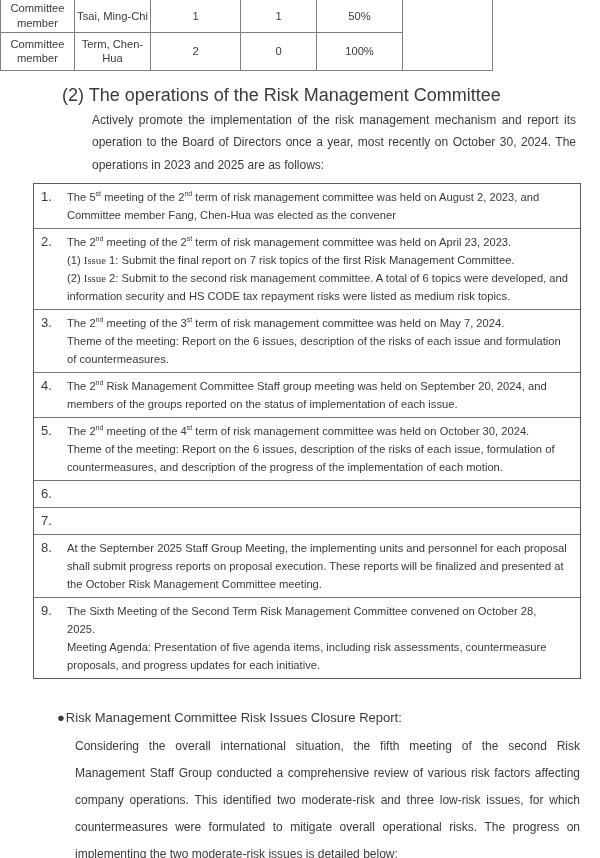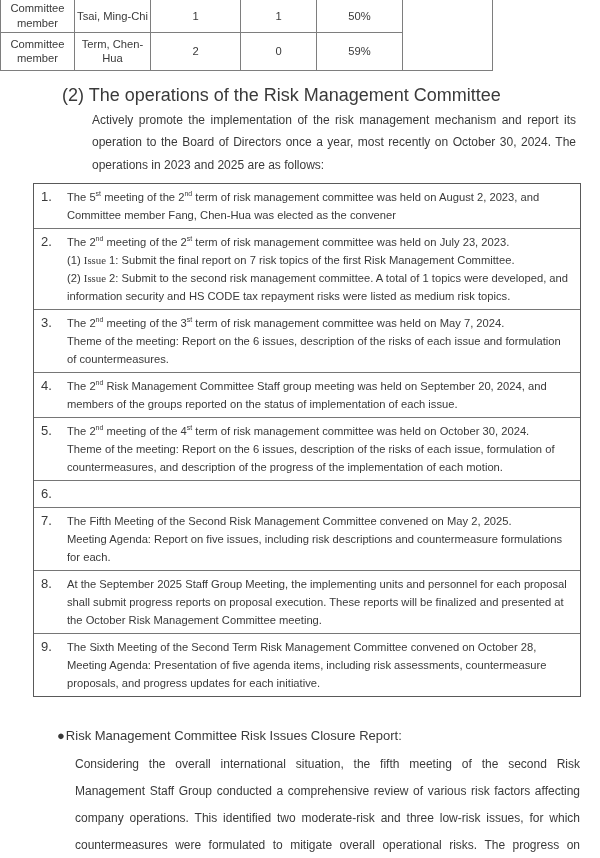--- a/index.html
+++ b/index.html
@@ -98,42 +98,42 @@
         <td>1</td>
         <td>1</td>
         <td>50%</td>
         <td rowspan="2"></td>
       </tr>
       <tr class="r2">
         <td>Committee member</td>
         <td>Term, Chen-Hua</td>
         <td>2</td>
         <td>0</td>
-        <td>59%</td>
+        <td>100%</td>
       </tr>
     </tbody>
   </table>
 
   <div class="heading">(2) The operations of the Risk Management Committee</div>
 
   <p class="intro">Actively promote the implementation of the risk management mechanism and report its operation to the Board of Directors once a year, most recently on October 30, 2024. The operations in 2023 and 2025 are as follows:</p>
 
   <div class="mlist">
       <div class="mitem">
         <div class="mnum">1.</div>
         <div class="mtxt">
           <p><span>The 5</span><sup>st</sup><span> meeting of the 2</span><sup>nd</sup><span> term of risk management committee was held on August 2, 2023, and Committee member Fang, Chen-Hua was elected as the convener</span></p>
         </div>
       </div>
       <div class="mitem">
         <div class="mnum">2.</div>
         <div class="mtxt">
-          <p><span>The 2</span><sup>nd</sup><span> meeting of the 2</span><sup>st</sup><span> term of risk management committee was held on July 23, 2023.</span></p>
+          <p><span>The 2</span><sup>nd</sup><span> meeting of the 2</span><sup>st</sup><span> term of risk management committee was held on April 23, 2023.</span></p>
           <p><span>(1) </span><span class="serif">Issue</span><span> 1: Submit the final report on 7 risk topics of the first Risk Management Committee.</span></p>
-          <p><span>(2) </span><span class="serif">Issue</span><span> 2: Submit to the second risk management committee. A total of 1 topics were developed, and information security and HS CODE tax repayment risks were listed as medium risk topics.</span></p>
+          <p><span>(2) </span><span class="serif">Issue</span><span> 2: Submit to the second risk management committee. A total of 6 topics were developed, and information security and HS CODE tax repayment risks were listed as medium risk topics.</span></p>
         </div>
       </div>
       <div class="mitem">
         <div class="mnum">3.</div>
         <div class="mtxt">
           <p><span>The 2</span><sup>nd</sup><span> meeting of the 3</span><sup>st</sup><span> term of risk management committee was held on May 7, 2024.</span></p>
           <p><span>Theme of the meeting: Report on the 6 issues, description of the risks of each issue and formulation of countermeasures.</span></p>
         </div>
       </div>
       <div class="mitem">
@@ -147,35 +147,32 @@
         <div class="mtxt">
           <p><span>The 2</span><sup>nd</sup><span> meeting of the 4</span><sup>st</sup><span> term of risk management committee was held on October 30, 2024.</span></p>
           <p><span>Theme of the meeting: Report on the 6 issues, description of the risks of each issue, formulation of countermeasures, and description of the progress of the implementation of each motion.</span></p>
         </div>
       </div>
       <div class="mitem">
         <div class="mnum">6.</div>
       </div>
       <div class="mitem">
         <div class="mnum">7.</div>
-        <div class="mtxt">
-          <p><span>The Fifth Meeting of the Second Risk Management Committee convened on May 2, 2025.</span></p>
-          <p><span>Meeting Agenda: Report on five issues, including risk descriptions and countermeasure formulations for each.</span></p>
-        </div>
       </div>
       <div class="mitem">
         <div class="mnum">8.</div>
         <div class="mtxt">
           <p><span>At the September 2025 Staff Group Meeting, the implementing units and personnel for each proposal shall submit progress reports on proposal execution. These reports will be finalized and presented at the October Risk Management Committee meeting.</span></p>
         </div>
       </div>
       <div class="mitem">
         <div class="mnum">9.</div>
         <div class="mtxt">
           <p><span>The Sixth Meeting of the Second Term Risk Management Committee convened on October 28,</span></p>
+          <p><span>2025.</span></p>
           <p><span>Meeting Agenda: Presentation of five agenda items, including risk assessments, countermeasure proposals, and progress updates for each initiative.</span></p>
         </div>
       </div>
     </div>
 
   <div class="closure">
     <div class="ctitle">
       <span class="bullet">●</span><span>Risk Management Committee Risk Issues Closure Report:</span>
     </div>
     <p class="cbody">Considering the overall international situation, the fifth meeting of the second Risk Management Staff Group conducted a comprehensive review of various risk factors affecting company operations. This identified two moderate-risk and three low-risk issues, for which countermeasures were formulated to mitigate overall operational risks. The progress on implementing the two moderate-risk issues is detailed below:</p>

